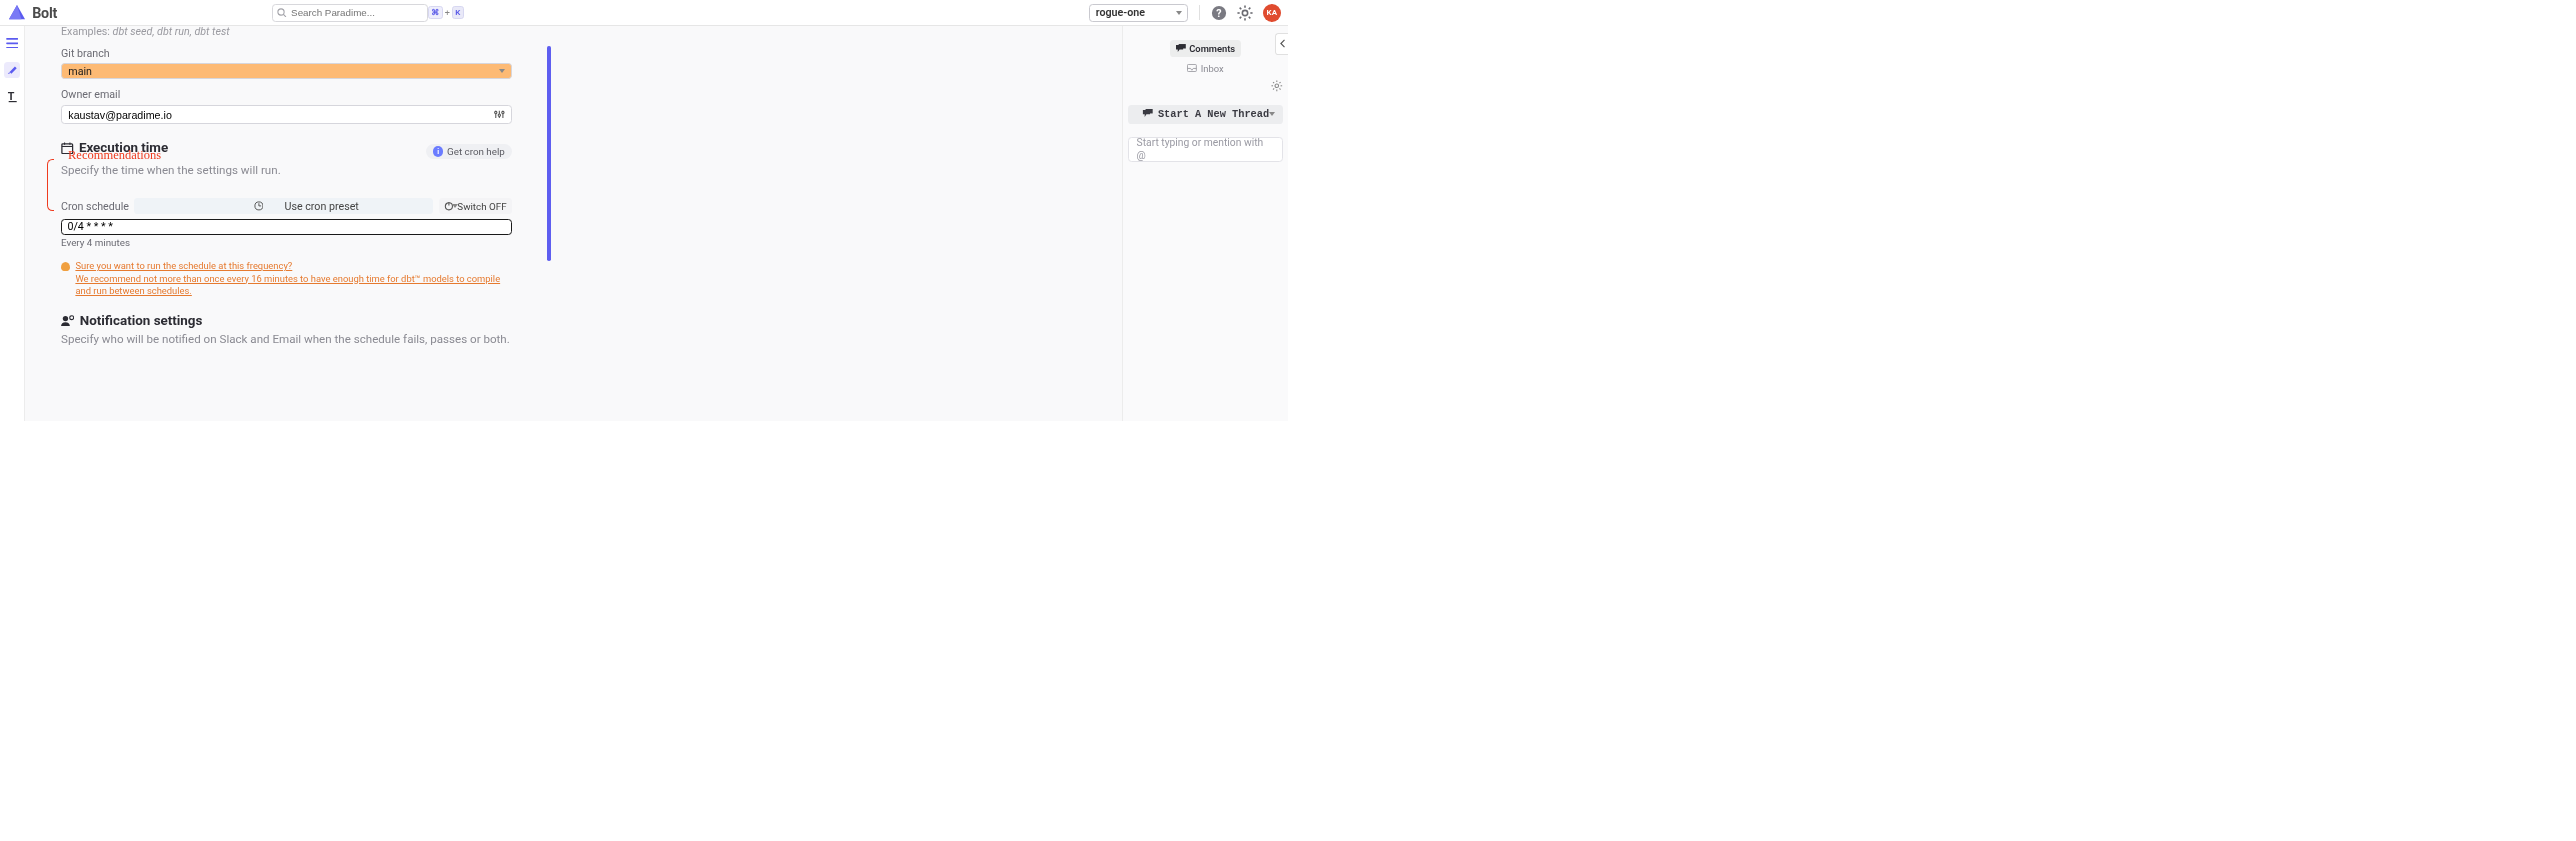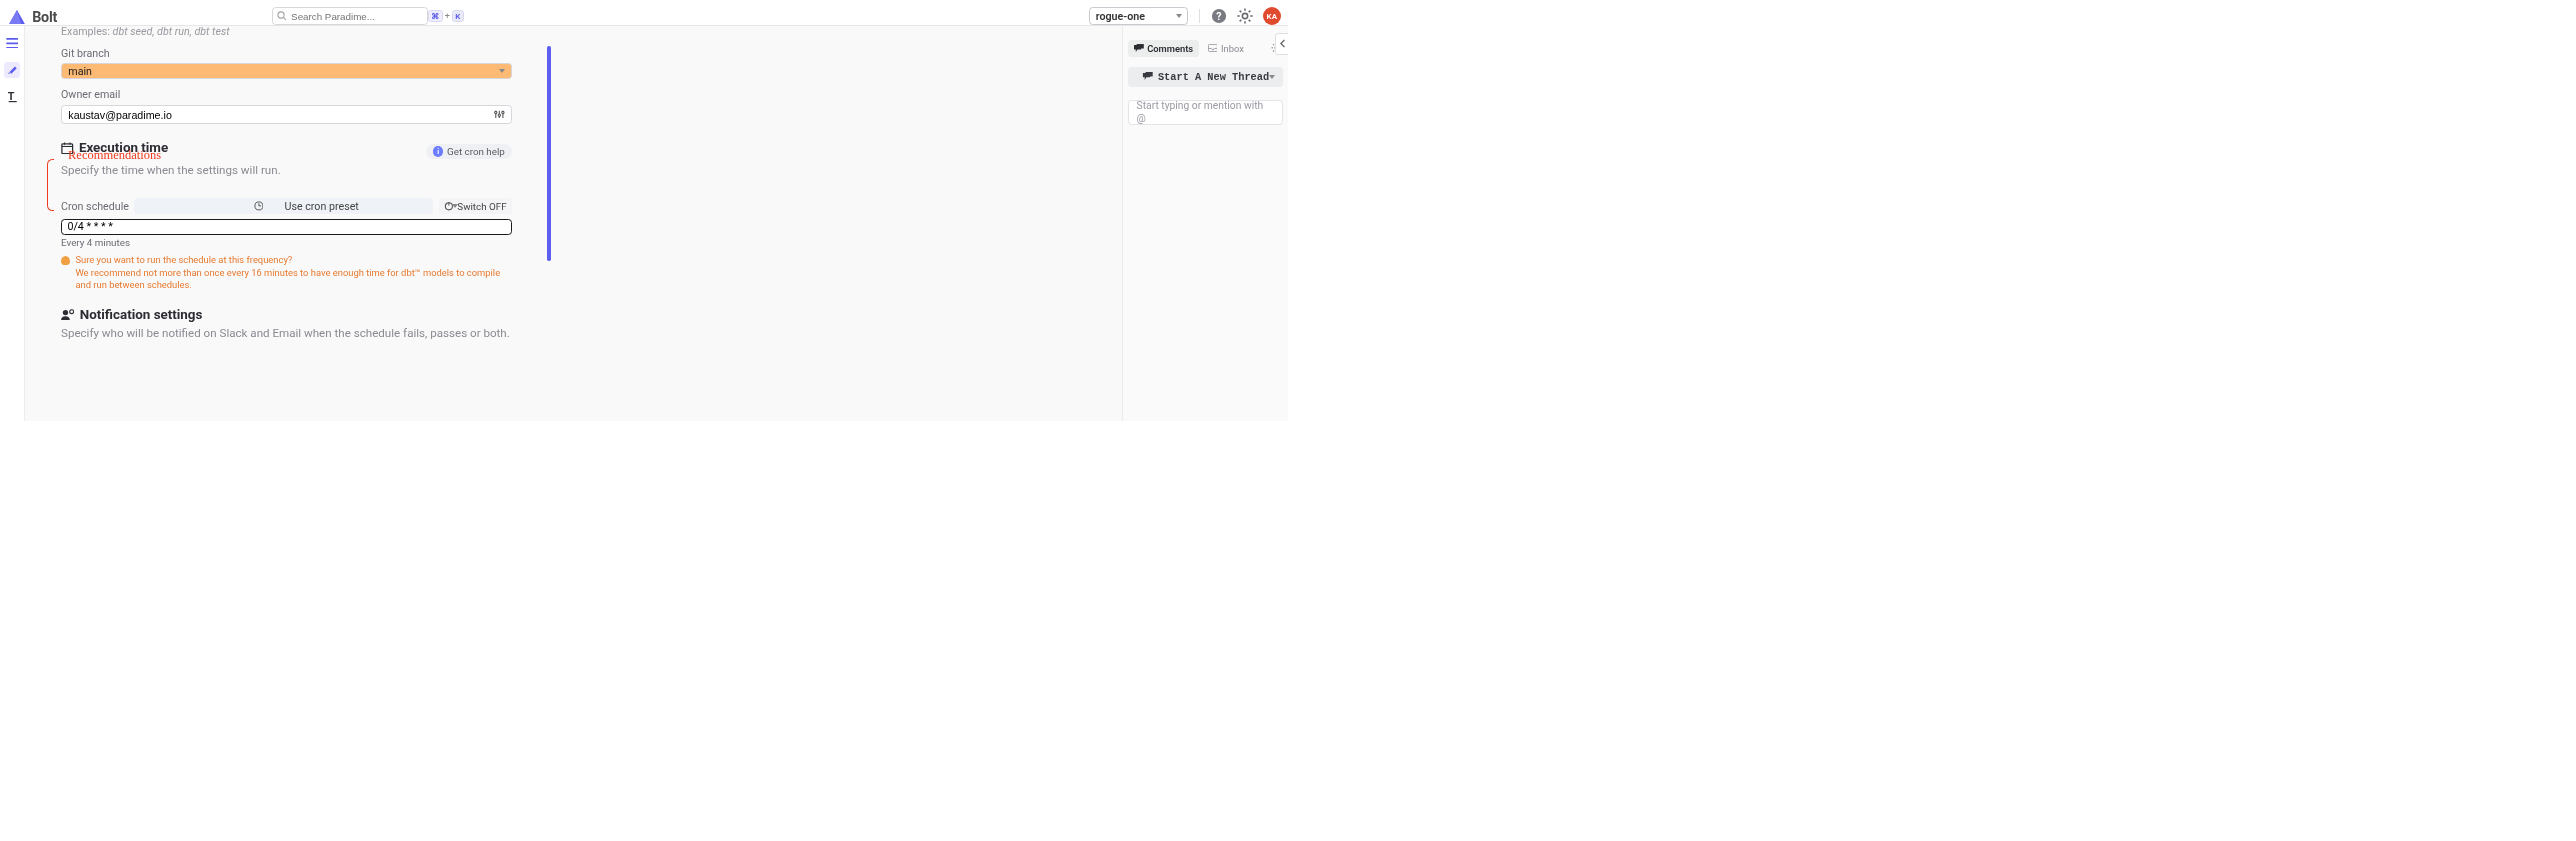--- a/index.html
+++ b/index.html
@@ -9,21 +9,21 @@
     color: #1a1a1a;
     width: 1288px;
     height: 421px;
     overflow: hidden;
   }
 
   
   .header {
     height: 26px;
     display: flex;
-    align-items: flex-end;
+    align-items: center;
     padding: 0 7.2px 0 9px;
     border-bottom: 0.9px solid #e6e6e6;
   }
   .logo-wrap { display:flex; align-items:center; gap:7.2px; }
   .logo-tri svg { display:block; }
   .logo-text { font-weight:700; font-size:14.3px; color:#4b4b4b; letter-spacing:-0.2px; }
 
   .search-wrap {
     margin-left: 215px;
     width: 156px;
@@ -138,22 +138,23 @@
     display:flex; align-items:center; gap:3.6px; color:#444; cursor:pointer;
   }
   .cron-input {
     width:451px; height:16px; border:1.8px solid #1a1a1a; border-radius:3.6px; background:#fff;
     margin-top:4.5px; display:flex; align-items:center; padding:0 5.4px; font-size:10.7px;
   }
   .cron-input input { border:none; outline:none; width:100%; font-size:10.7px; font-family:inherit; }
 
   .cron-hint { font-size:9.8px; color:#6b6b73; margin-top:2.7px; }
   .cron-warn {
-    display:flex; gap:5.4px; font-size:9.4px; color:#e67a2f; margin-top:6px; line-height:1.3;
+    display:flex; gap:5.4px; font-size:9.4px; color:#e67a2f; margin-top:12px; line-height:1.3;
     width:451px;
+    text-decoration:underline;
   }
   .bulb {
     width:9px; height:9px; flex-shrink:0; margin-top:1.8px;
     background:#f0a040; border-radius:50% 50% 50% 50% / 60% 60% 40% 40%;
   }
 
   
   .bracket {
     position:absolute; left:21.5px; border-left:1.8px solid #ef3b1f; border-top:1.8px solid #ef3b1f;
     border-bottom:1.8px solid #ef3b1f; border-top-left-radius:5.4px; border-bottom-left-radius:5.4px;
@@ -166,21 +167,21 @@
   
   .right-pane {
     width:166px; background:#fafafb; border-left:0.9px solid #ececec; position:relative;
     padding:14.3px 5.4px 0 5.4px;
   }
   .arrow-tab {
     position:absolute; top:7.2px; right:-0.9px; width:14.3px; height:21.5px; background:#fff;
     border:0.9px solid #e0e0e0; border-right:none; border-radius:3.6px 0 0 3.6px;
     display:flex; align-items:center; justify-content:center; color:#555;
   }
-  .tabs-row { display:flex; gap:3.6px; align-items:center; font-size:9.4px; }
+  .tabs-row { display:flex; gap:3.6px; align-items:center; font-size:9.4px;flex-direction:column; }
   .tab {
     display:flex; align-items:center; gap:3.6px; padding:2.7px 5.4px; border-radius:3.6px; color:#8a8a92; cursor:pointer;
   }
   .tab.active { background:#eceded; color:#2c2c33; font-weight:600; }
   .tabs-gear { margin-left:auto; color:#888; cursor:pointer; }
   .new-thread {
     margin-top:10.7px; height:19.7px; background:#ecedef; border-radius:3.6px;
     display:flex; align-items:center; justify-content:center; gap:5.4px;
     font-size:10.3px; font-weight:600; color:#3a3a42; cursor:pointer; position:relative;font-family:Liberation Mono, monospace;
   }

